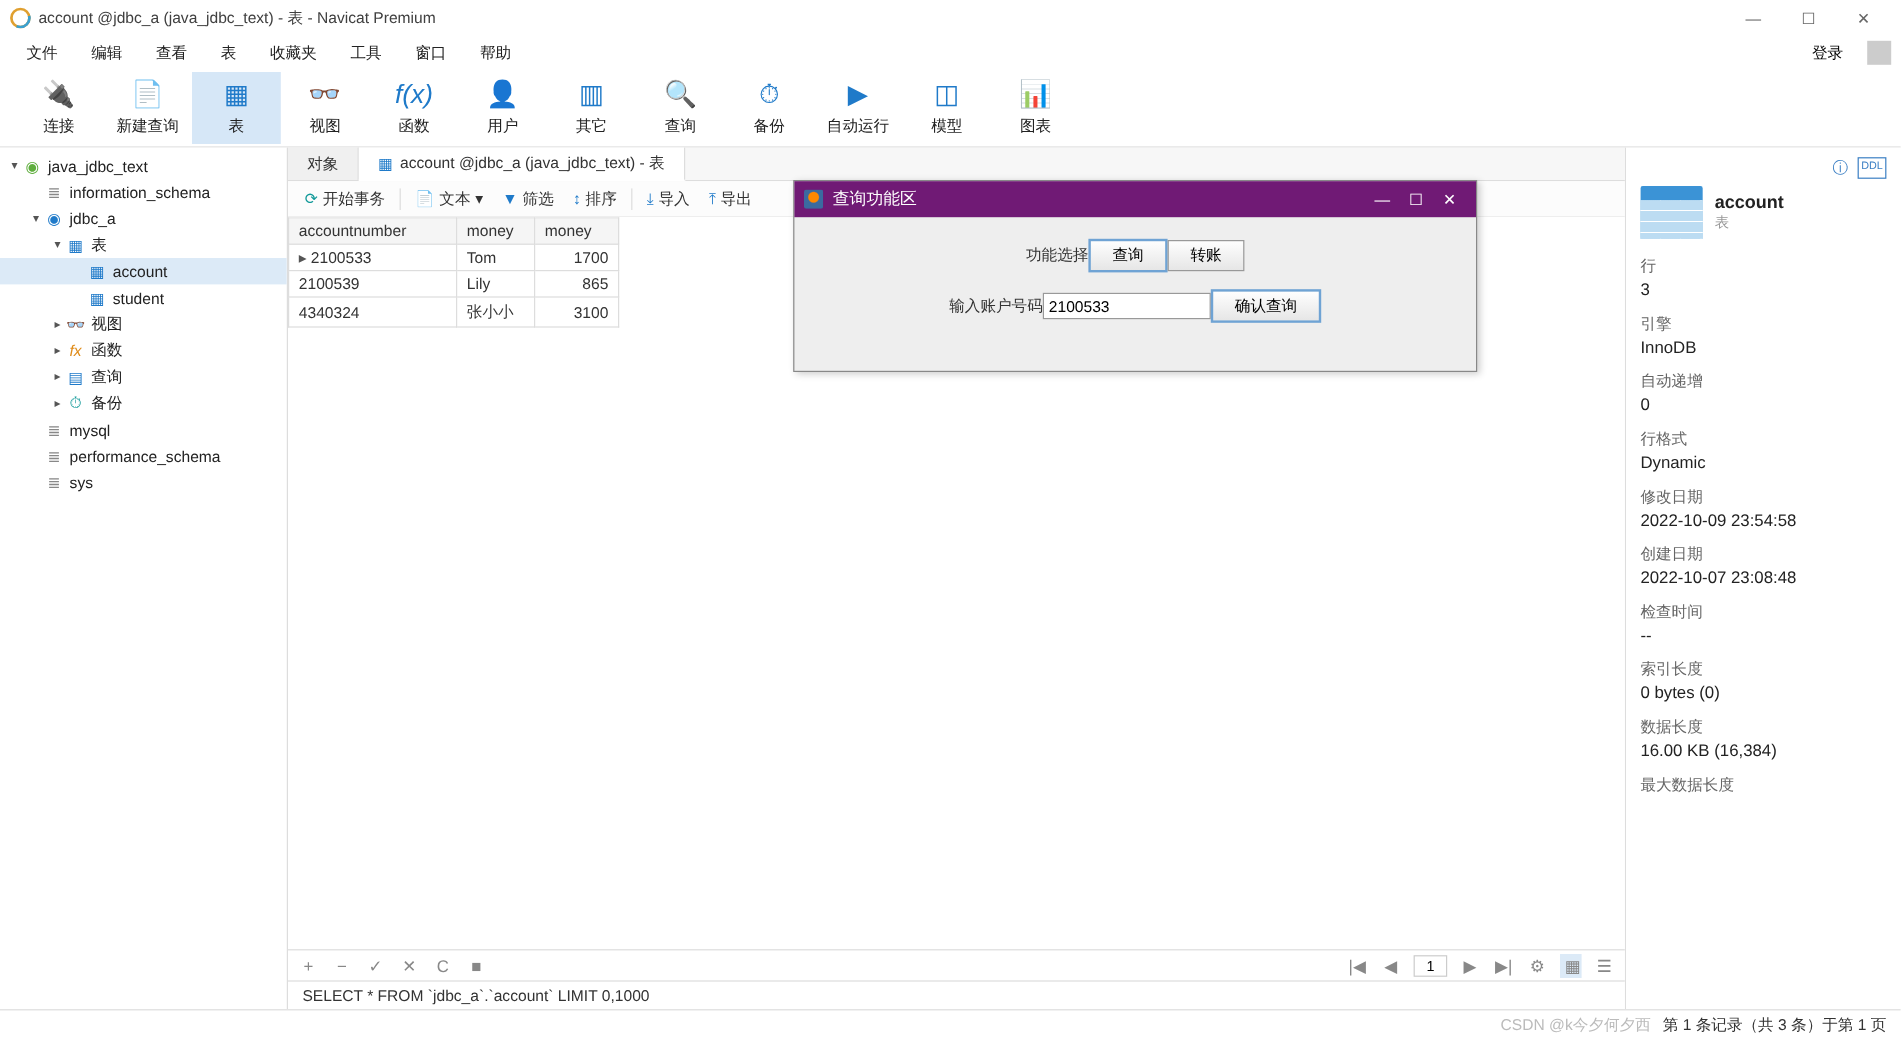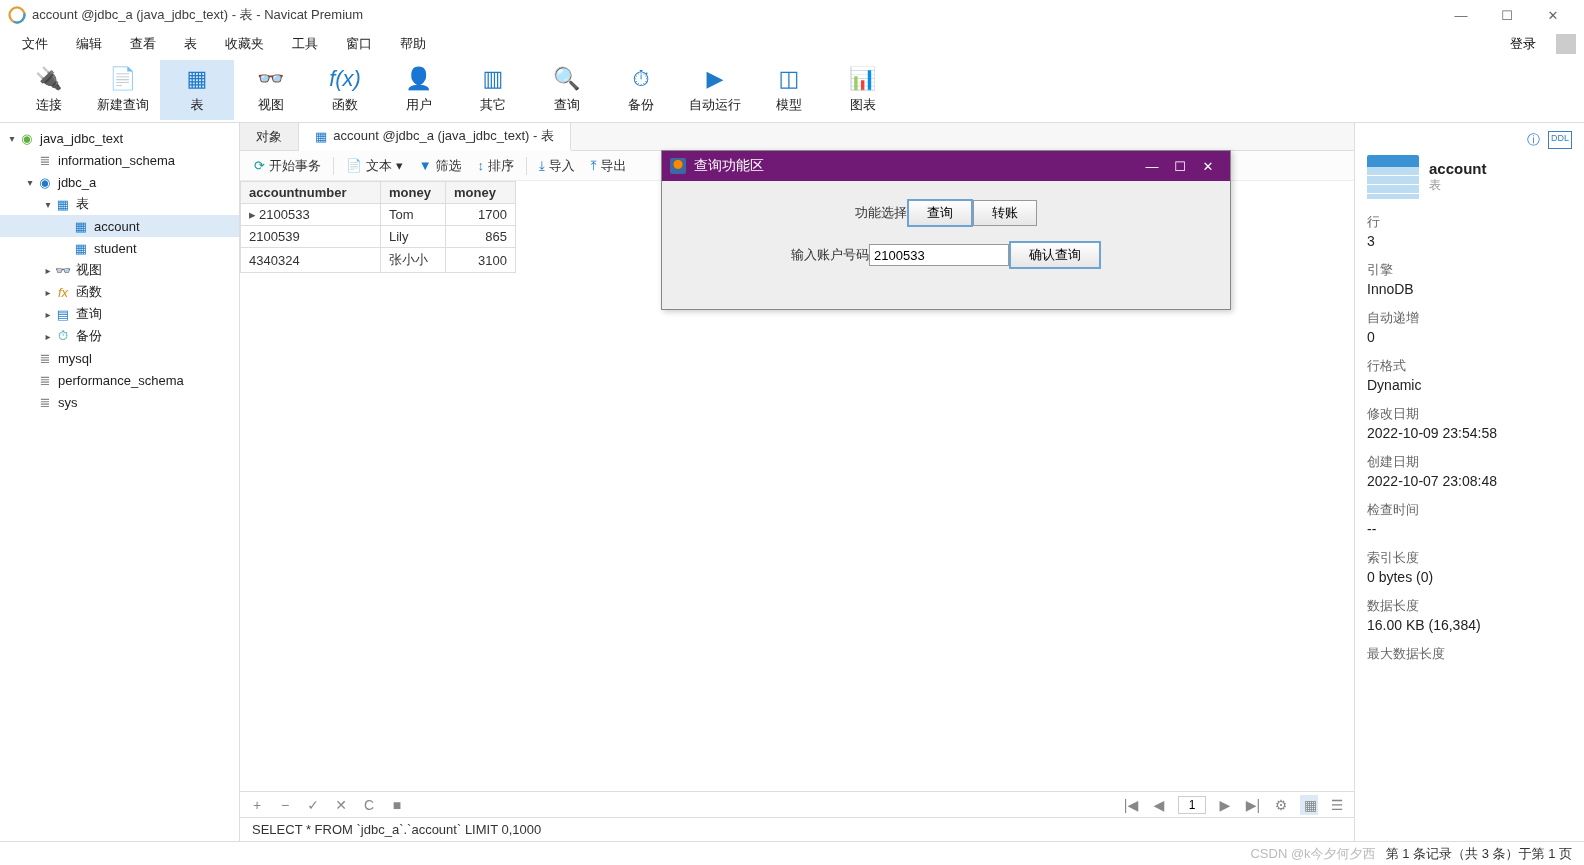--- a/index.html
+++ b/index.html
@@ -46,21 +46,21 @@
 .tabs { height: 28px; display: flex; align-items: stretch; border-bottom: 1px solid #ddd; background: #f7f7f7; }
 .tabs .tab { display: flex; align-items: center; padding: 0 16px; border-right: 1px solid #ddd; gap: 6px; background: #f0f0f0; }
 .tabs .tab.active { background: #fff; border-bottom: 2px solid #fff; margin-bottom: -1px; }
 .subtoolbar { height: 30px; display: flex; align-items: center; gap: 4px; padding: 0 8px; border-bottom: 1px solid #eee; background: #fcfcfc; }
 .subtoolbar .sb-btn { display: flex; align-items: center; gap: 4px; padding: 2px 6px; color: #333; }
 .subtoolbar .sep { width: 1px; height: 18px; background: #ddd; margin: 0 2px; }
 
 
 .data-table { border-collapse: collapse; font-size: 13px; }
 .data-table th, .data-table td { border: 1px solid #ddd; padding: 3px 8px; text-align: left; height: 22px; }
-.data-table th { background: #f5f5f5; font-weight: bold; color: #333; }
+.data-table th { background: #f5f5f5; font-weight: normal; color: #333; }
 .data-table th:nth-child(1) { width: 140px; }
 .data-table th:nth-child(2) { width: 65px; }
 .data-table th:nth-child(3) { width: 70px; }
 .data-table td.num { text-align: right; }
 .row-indicator { width: 10px; display: inline-block; color: #555; }
 
 
 .databar { height: 26px; border-top: 1px solid #ddd; display: flex; align-items: center; padding: 0 8px; gap: 10px; background: #fff; }
 .databar .db-btn { color: #888; font-size: 14px; width: 18px; text-align: center; }
 .databar .db-spacer { flex: 1; }

